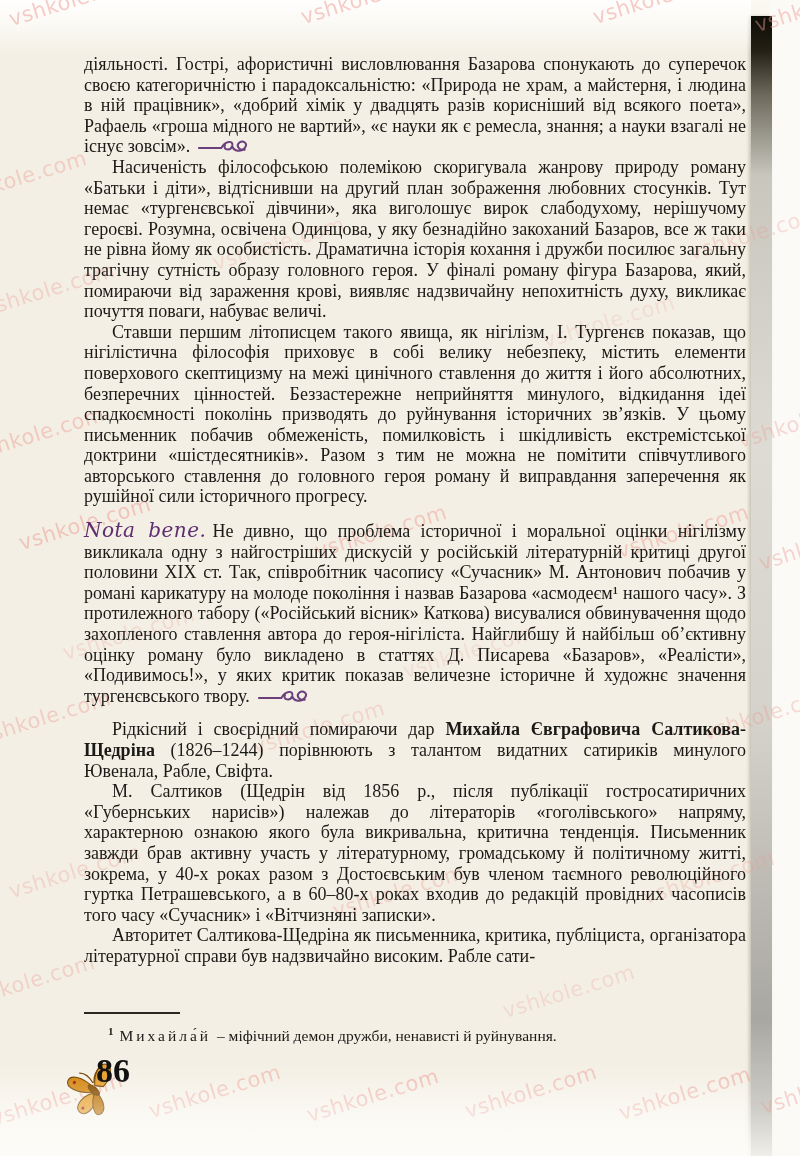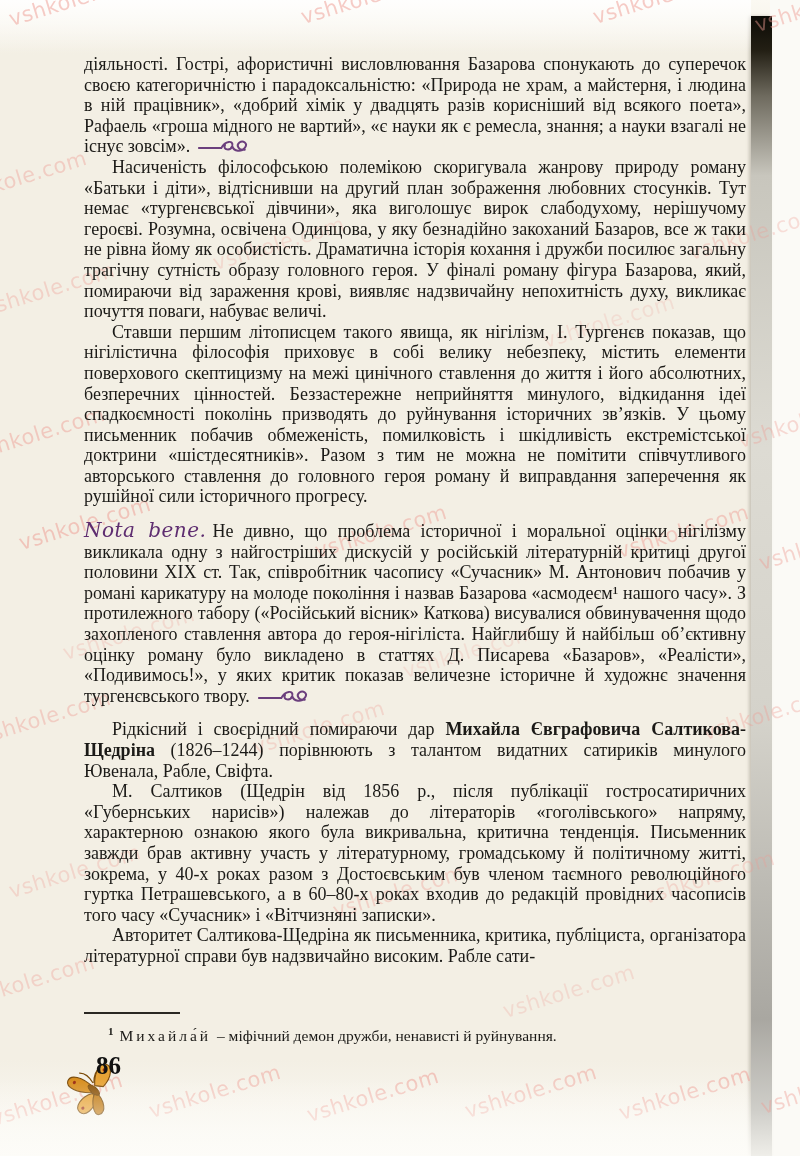--- a/index.html
+++ b/index.html
@@ -38,21 +38,21 @@
             color:var(--notabene);font-size:20px;letter-spacing:.5px;padding-right:6px;}
   .bold{font-weight:bold;}
   .flourish{display:inline-block;vertical-align:-4px;margin-left:6px;color:var(--flourish);}
   
   .footnote-area{position:absolute;left:84px;top:1012px;width:662px;color:var(--ink);}
   .footnote-rule{width:96px;height:2px;background:#2a2823;margin-bottom:8px;}
   .footnote-text{font-size:15.5px;line-height:19px;text-indent:24px;}
   .footnote-text sup{font-size:11px;font-weight:bold;}
   .fn-term{letter-spacing:3px;padding:0 2px;}
   .footer{position:absolute;left:62px;top:1048px;width:140px;height:90px;}
-  .page-number{position:absolute;left:34px;top:4px;font-size:25px;font-weight:bold;color:#111;}
+  .page-number{position:absolute;left:34px;top:4px;font-size:34px;font-weight:bold;color:#111;}
   .butterfly{position:absolute;left:4px;top:14px;transform:rotate(-14deg);}
 </style>
 </head>
 <body>
 
 <div class="scan">
 
   <div class="outer-margin"></div>
   <div class="edge-strip"></div>
   <div class="top-fade"></div>

